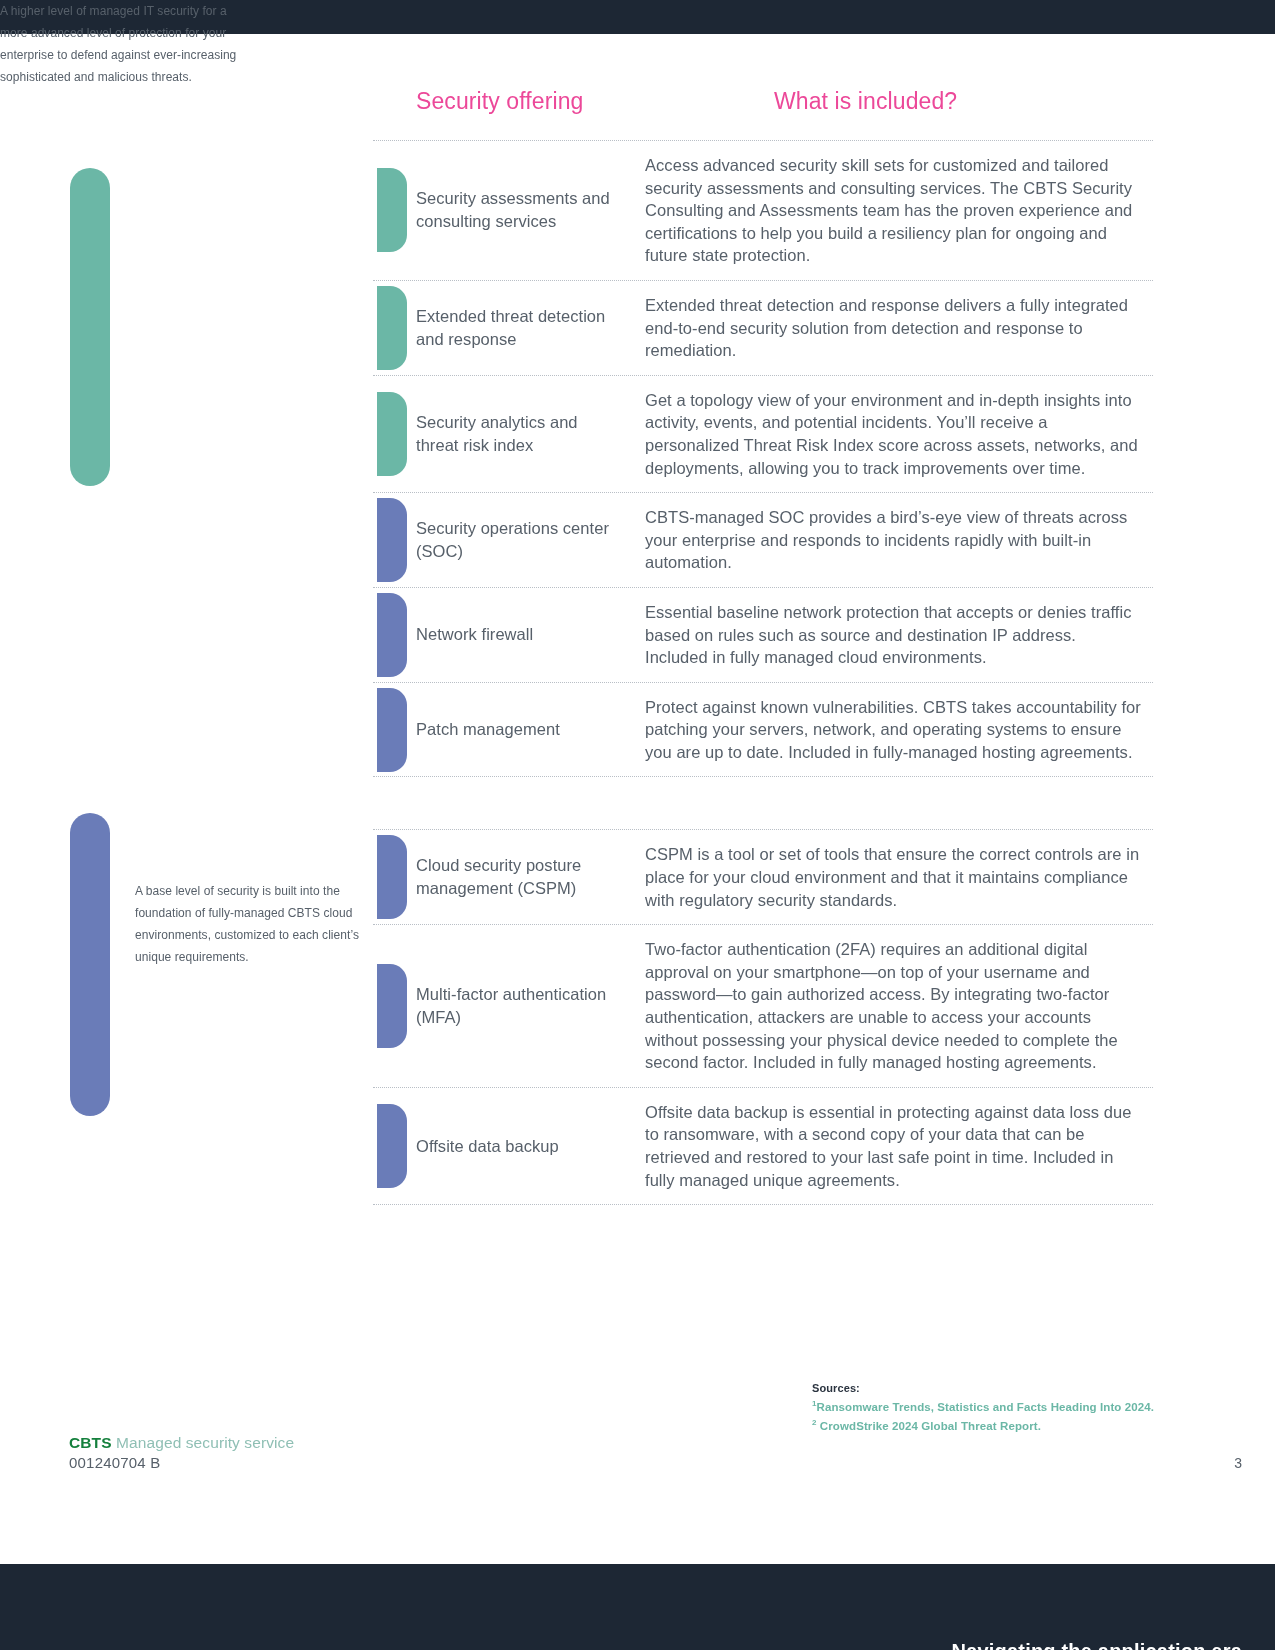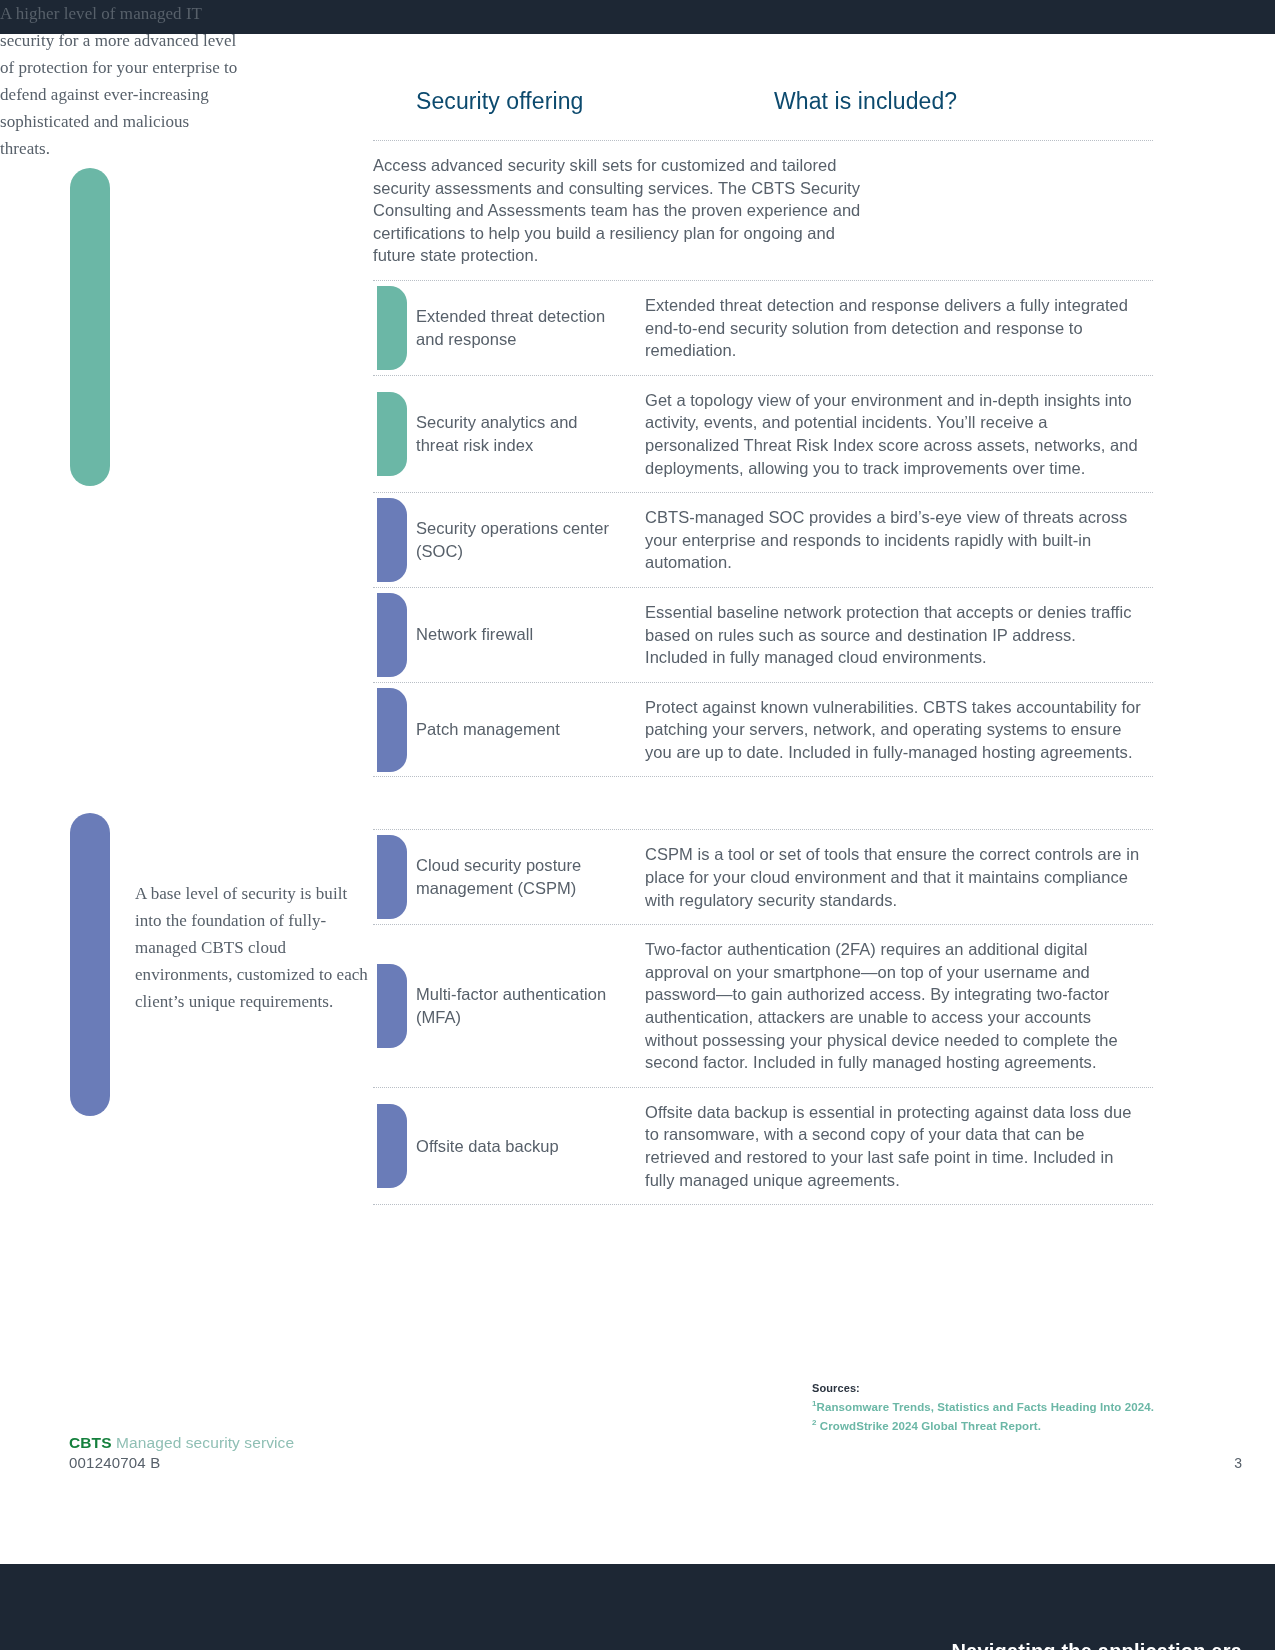--- a/index.html
+++ b/index.html
@@ -50,41 +50,40 @@
   }
   .rail.teal  { background: #6bb7a6; }
   .rail.blue  { background: #6a7cb8; }
   .rail-a { left: 70px; top: 168px;  height: 318px; }
   .rail-b { left: 70px; top: 813px;  height: 303px; }
 
   .rail-text {
     position: absolute;
     width: 240px;
     color: #57606a;
-    font-size: 17px;
-    line-height: 27px;
+    font-size: 12px;
+    line-height: 22px;
     letter-spacing: .05px;
-    font-family: Liberation Serif, serif;
   }
   .rail-text-b { left: 135px; top: 880px; }
 
   
   .table {
     position: absolute;
     left: 373px;
     top: 88px;
     width: 780px;
   }
   .thead {
     display: flex;
     height: 52px;
     align-items: flex-start;
   }
   .th {
-    color: #0c4a6e;
+    color: #ec4899;
     font-size: 23px;
     letter-spacing: .1px;
   }
   .th-offering { width: 358px; padding-left: 43px; }
   .th-included { width: 379px; }
 
   .row {
     display: flex;
     border-top: 1px dotted #b9bfc6;
     position: relative;
@@ -193,20 +192,24 @@
   <div class="rail blue rail-b"></div>
   <div class="rail-text rail-text-b">A base level of security is built into the foundation of fully-managed CBTS cloud environments, customized to each client’s unique requirements.</div>
 
   <div class="table">
     <div class="thead">
       <div class="th th-offering">Security offering</div>
       <div class="th th-included">What is included?</div>
     </div>
     <div id="tbody">
         <div class="row">
+          <div class="cell-offering">
+            <div class="pill teal"></div>
+            <div class="offering-label">Security assessments and consulting services</div>
+          </div>
           <div class="cell-desc">
             <div>Access advanced security skill sets for customized and tailored security assessments and consulting services. The CBTS Security Consulting and Assessments team has the proven experience and certifications to help you build a resiliency plan for ongoing and future state protection.</div>
           </div>
         </div>
         <div class="row">
           <div class="cell-offering">
             <div class="pill teal"></div>
             <div class="offering-label">Extended threat detection and response</div>
           </div>
           <div class="cell-desc">

